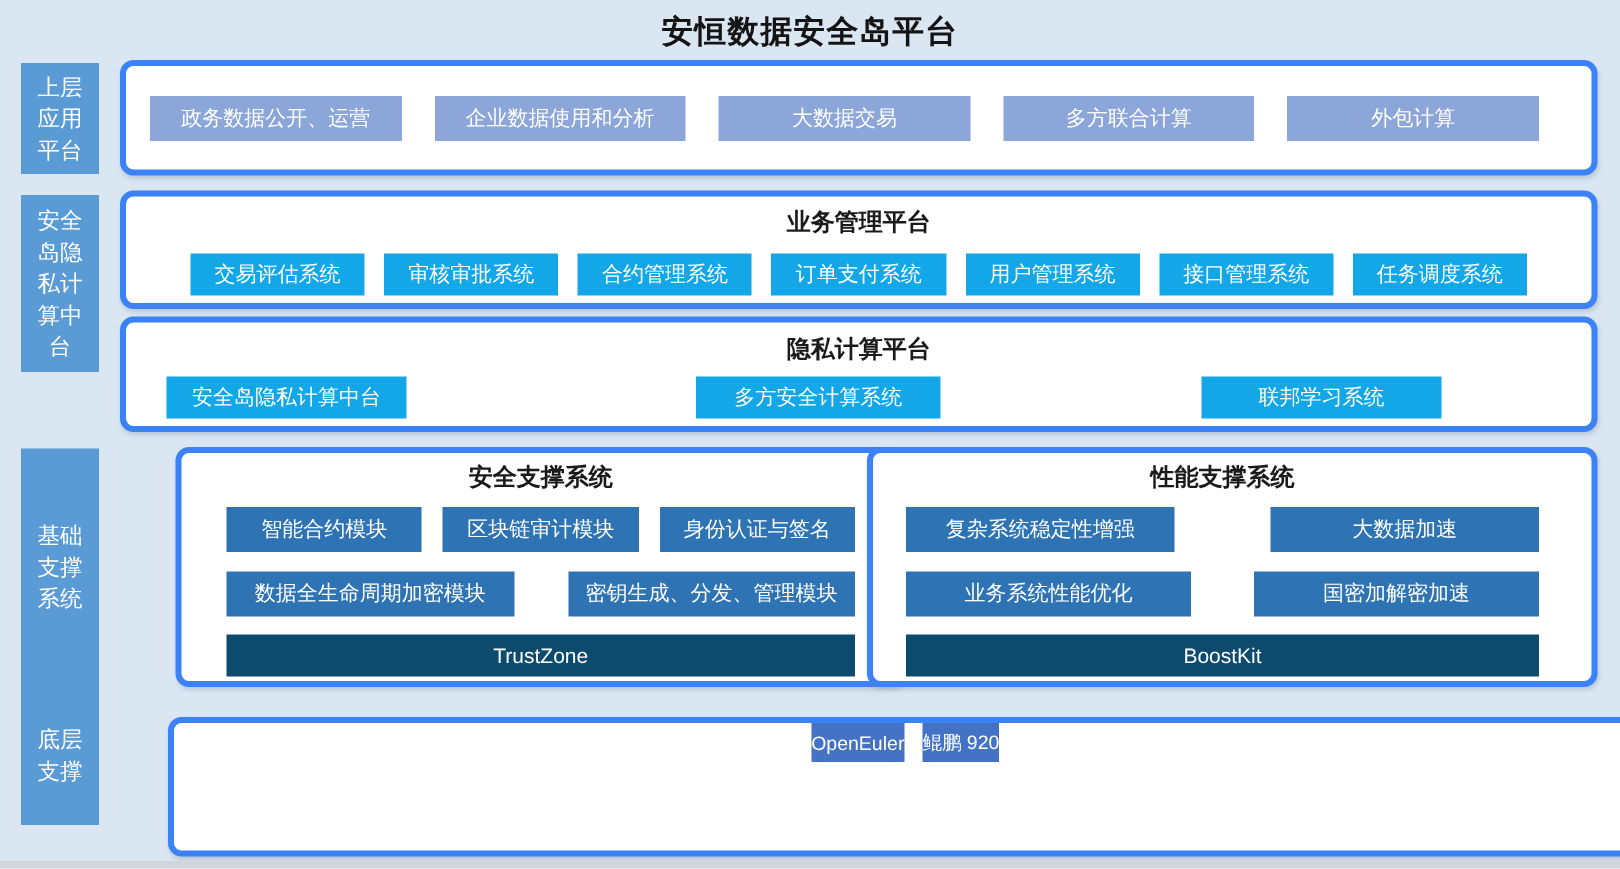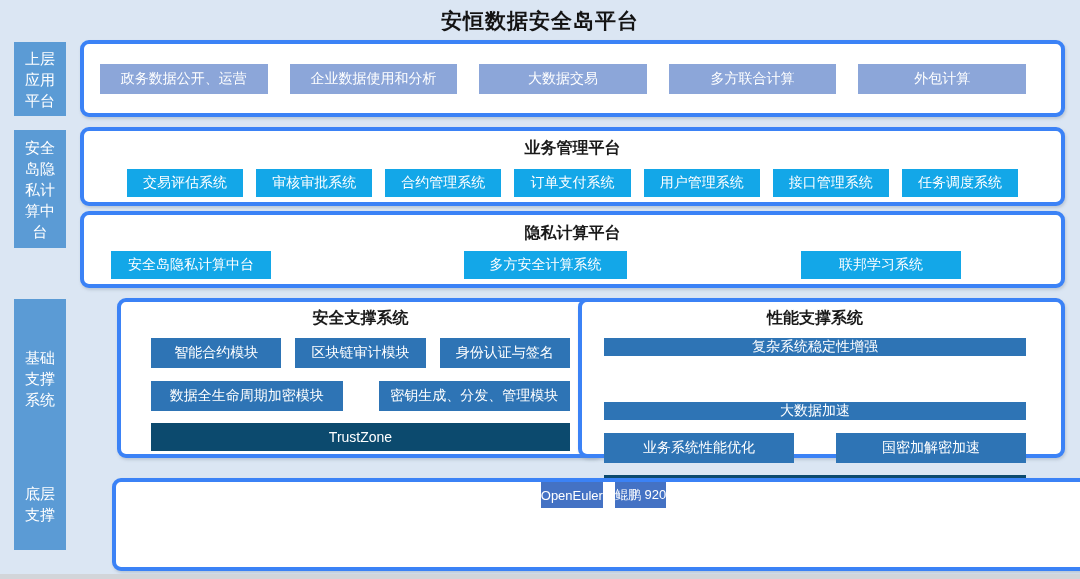--- a/index.html
+++ b/index.html
@@ -44,21 +44,21 @@
   .p3 .b1 { left:27px;  width:160px; }
   .p3 .b2 { left:380px; width:163px; }
   .p3 .b3 { left:717px; width:160px; }
 
   
   .p4l { top:298px; left:80px;  width:486px; height:160px; padding:6px 29px 0 30px;margin-left:37px; }
   .p4r { top:298px; left:578px; width:487px; height:160px; padding:6px 35px 0 22px; }
   .mod-row { display:flex; }
   .p4l .rowA { gap:14px; margin-top:9px; }
   .p4l .rowB { gap:36px; margin-top:13px; }
-  .p4r .rowA { gap:46px; margin-top:9px;flex-direction:column; }
+  .p4r .rowA { gap:64px; margin-top:9px; }
   .p4r .rowB { gap:42px; margin-top:13px; }
   .mod-btn { flex:1; height:30px; background:#2e74b5; color:#fff; font-size:14px;
              display:flex; align-items:center; justify-content:center; white-space:nowrap; }
   .red-bar { height:28px; margin-top:12px; background:#0c4a6e; color:#fff; font-size:14px;
              display:flex; align-items:center; justify-content:center; }
 
   
   .p5 { top:478px; height:93px; display:flex; flex-direction:row; justify-content:center;
         gap:12px; padding:0 35px 0 33px;margin-left:32px; }
   .base-bar { height:26px; background:#4472c4; color:#fff; font-size:13px;

